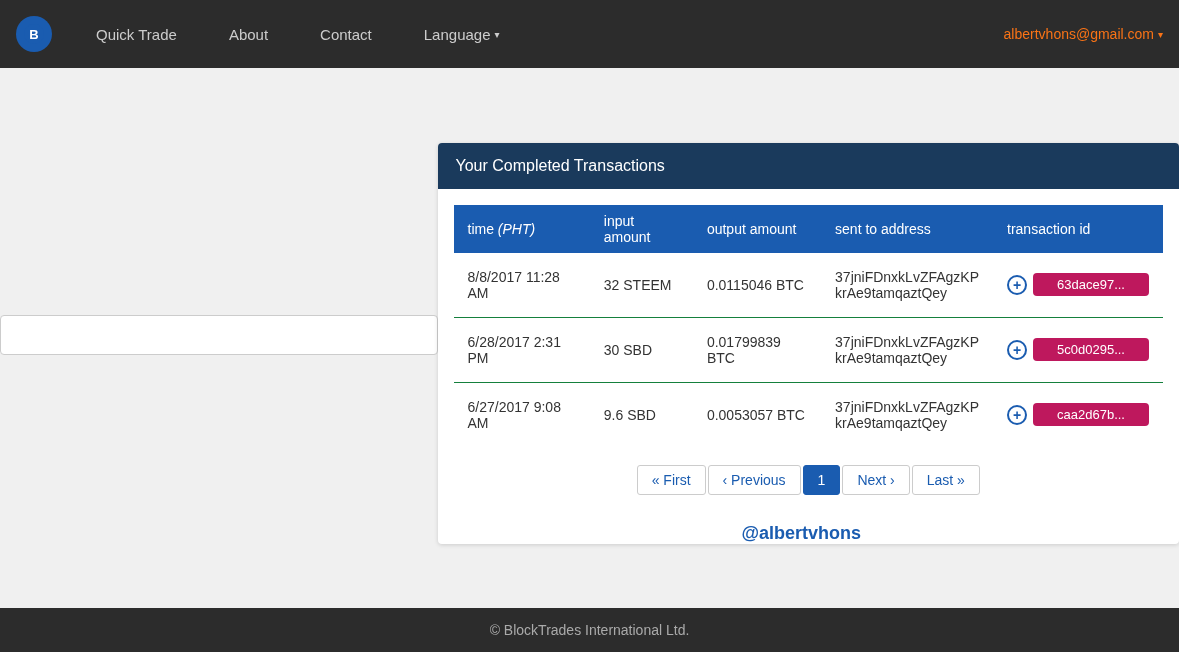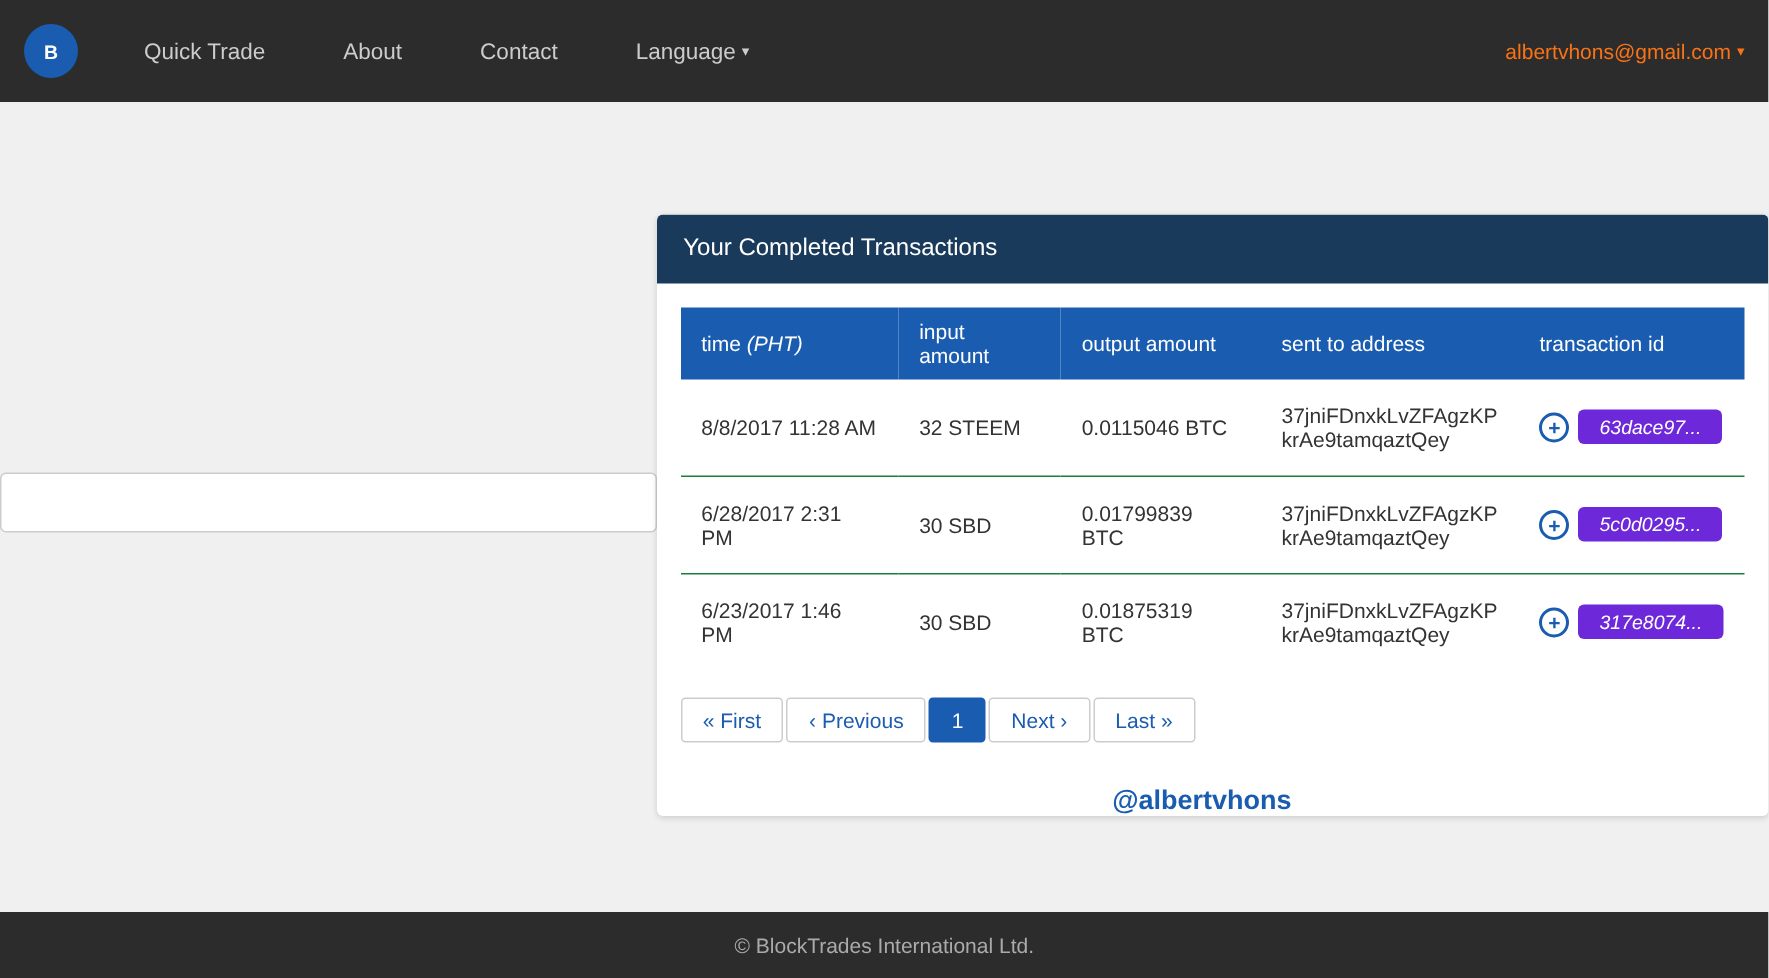--- a/index.html
+++ b/index.html
@@ -139,32 +139,32 @@
       display: inline-flex;
       align-items: center;
       justify-content: center;
       color: #1a5cb0;
       font-size: 14px;
       font-weight: bold;
       cursor: pointer;
       flex-shrink: 0;
     }
     .tx-badge {
-      background: #6d28d9;
-      color: white;
-      padding: 4px 14px;
+      background: #be185d;
+      color: white;
+      padding: 4px 24px;
       border-radius: 4px;
       font-size: 13px;
       cursor: pointer;
-      font-style: italic;
     }
 
     
     .pagination {
       display: flex;
+      justify-content: center;
       align-items: center;
       gap: 2px;
       margin-top: 18px;
       margin-bottom: 4px;
     }
     .page-btn {
       padding: 6px 14px;
       border: 1px solid #ccc;
       background: white;
       color: #1a5cb0;
@@ -263,28 +263,28 @@
       <td>0.01799839 BTC</td>
       <td>37jniFDnxkLvZFAgzKP<br>krAe9tamqaztQey</td>
       <td>
         <div class="tx-id-cell">
           <span class="plus-icon">+</span>
           <span class="tx-badge">5c0d0295...</span>
         </div>
       </td>
     </tr>
             <tr>
-      <td>6/23/2017 1:46 PM</td>
-      <td>30 SBD</td>
-      <td>0.01875319 BTC</td>
+      <td>6/27/2017 9:08 AM</td>
+      <td>9.6 SBD</td>
+      <td>0.0053057 BTC</td>
       <td>37jniFDnxkLvZFAgzKP<br>krAe9tamqaztQey</td>
       <td>
         <div class="tx-id-cell">
           <span class="plus-icon">+</span>
-          <span class="tx-badge">317e8074...</span>
+          <span class="tx-badge">caa2d67b...</span>
         </div>
       </td>
     </tr>
           </tbody>
       </table>
 
       <div class="pagination">
         <a class="page-btn">« First</a>
         <a class="page-btn">‹ Previous</a>
         <a class="page-btn active">1</a>

